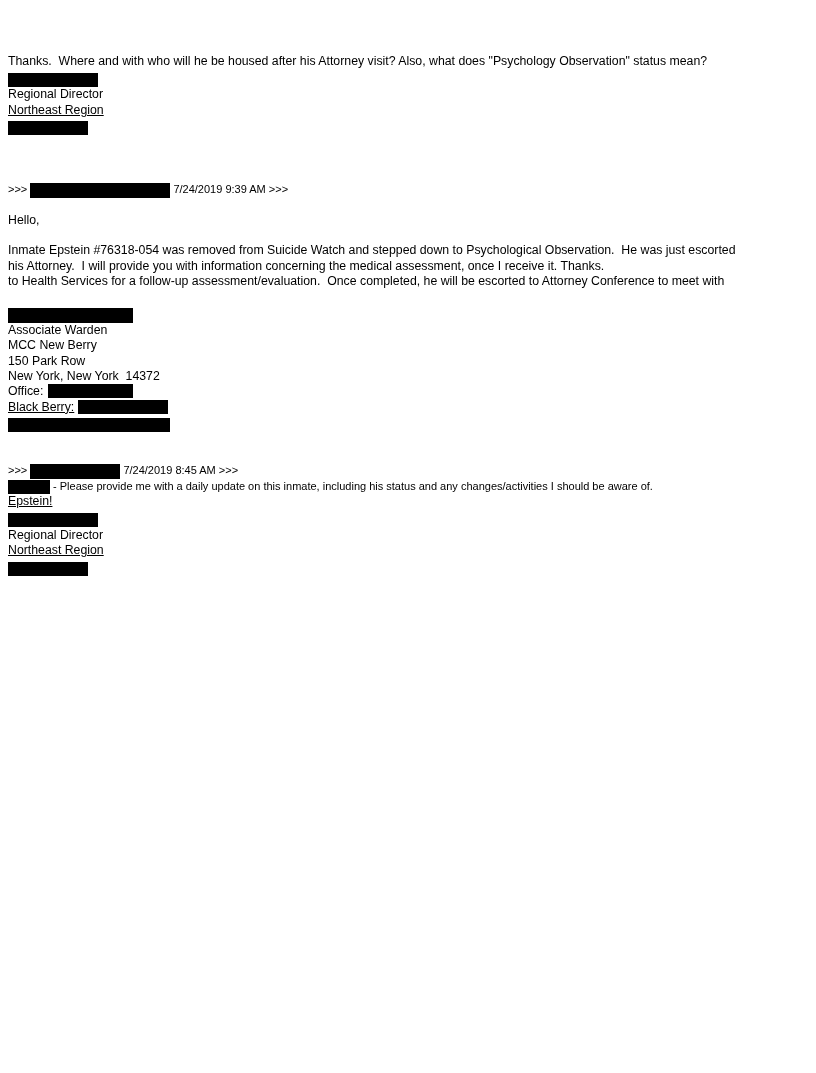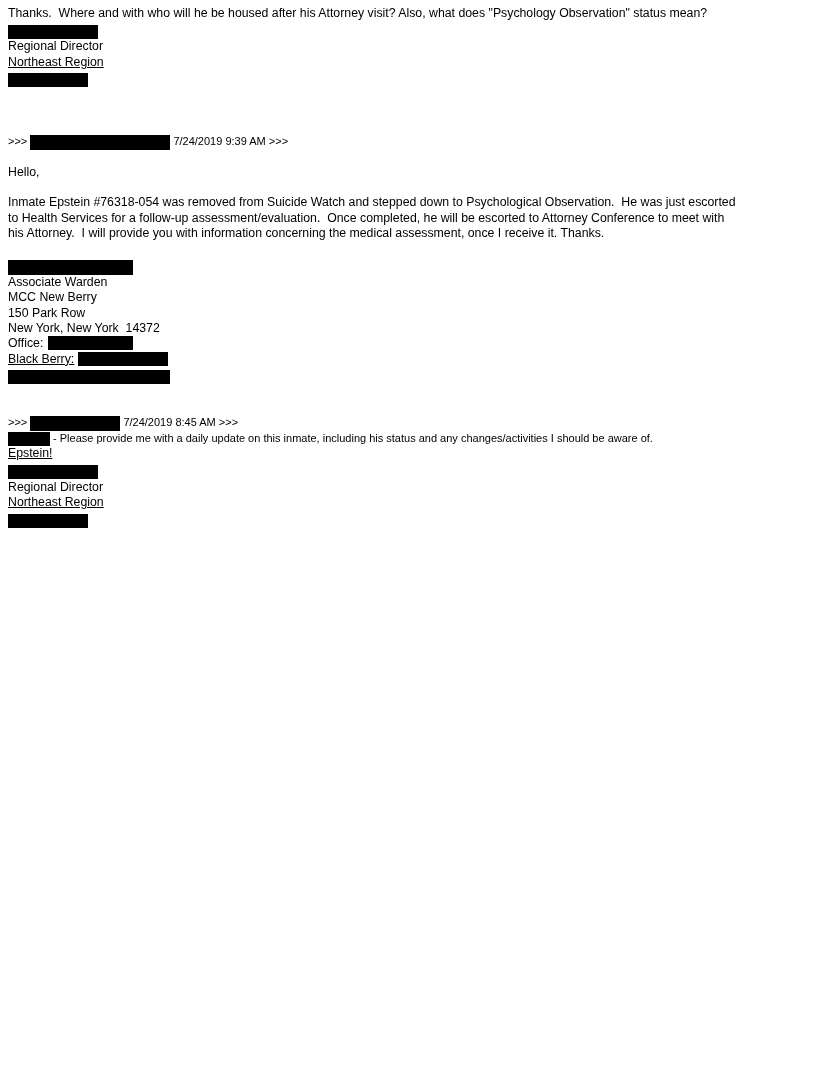--- a/index.html
+++ b/index.html
@@ -13,20 +13,21 @@
     position: relative;
     font-family: "Liberation Sans", sans-serif;
     color: #000000;
     -webkit-font-smoothing: antialiased;
   }
   .page {
     position: relative;
     width: 816px;
     height: 794px;
     overflow: hidden;
+    margin-top: 48px;
   }
   .doc-body {
     position: absolute;
     left: 8px;
     top: 6px;
     width: 800px;
   }
   .line {
     font-size: 12.3px;
     line-height: 15.4px;
@@ -104,22 +105,22 @@
       </div>
 
       <div class="spacer-sm"></div>
 
       <div class="line">Hello,</div>
 
       <div class="spacer-sm"></div>
 
       <div class="para">
         <div class="line">Inmate Epstein #76318-054 was removed from Suicide Watch and stepped down to Psychological Observation.  He was just escorted</div>
+        <div class="line">his Attorney.  I will provide you with information concerning the medical assessment, once I receive it. Thanks.</div>
         <div class="line">to Health Services for a follow-up assessment/evaluation.  Once completed, he will be escorted to Attorney Conference to meet with</div>
-        <div class="line">his Attorney.  I will provide you with information concerning the medical assessment, once I receive it. Thanks.</div>
       </div>
 
       <div class="spacer-sm"></div>
 
       <div class="sig-block">
         <span class="redact" style="width:125px;height:15px;margin-top:2px;"></span>
         <div class="line">Associate Warden</div>
         <div class="line">MCC New Berry</div>
         <div class="line">150 Park Row</div>
         <div class="line">New York, New York  14372</div>

